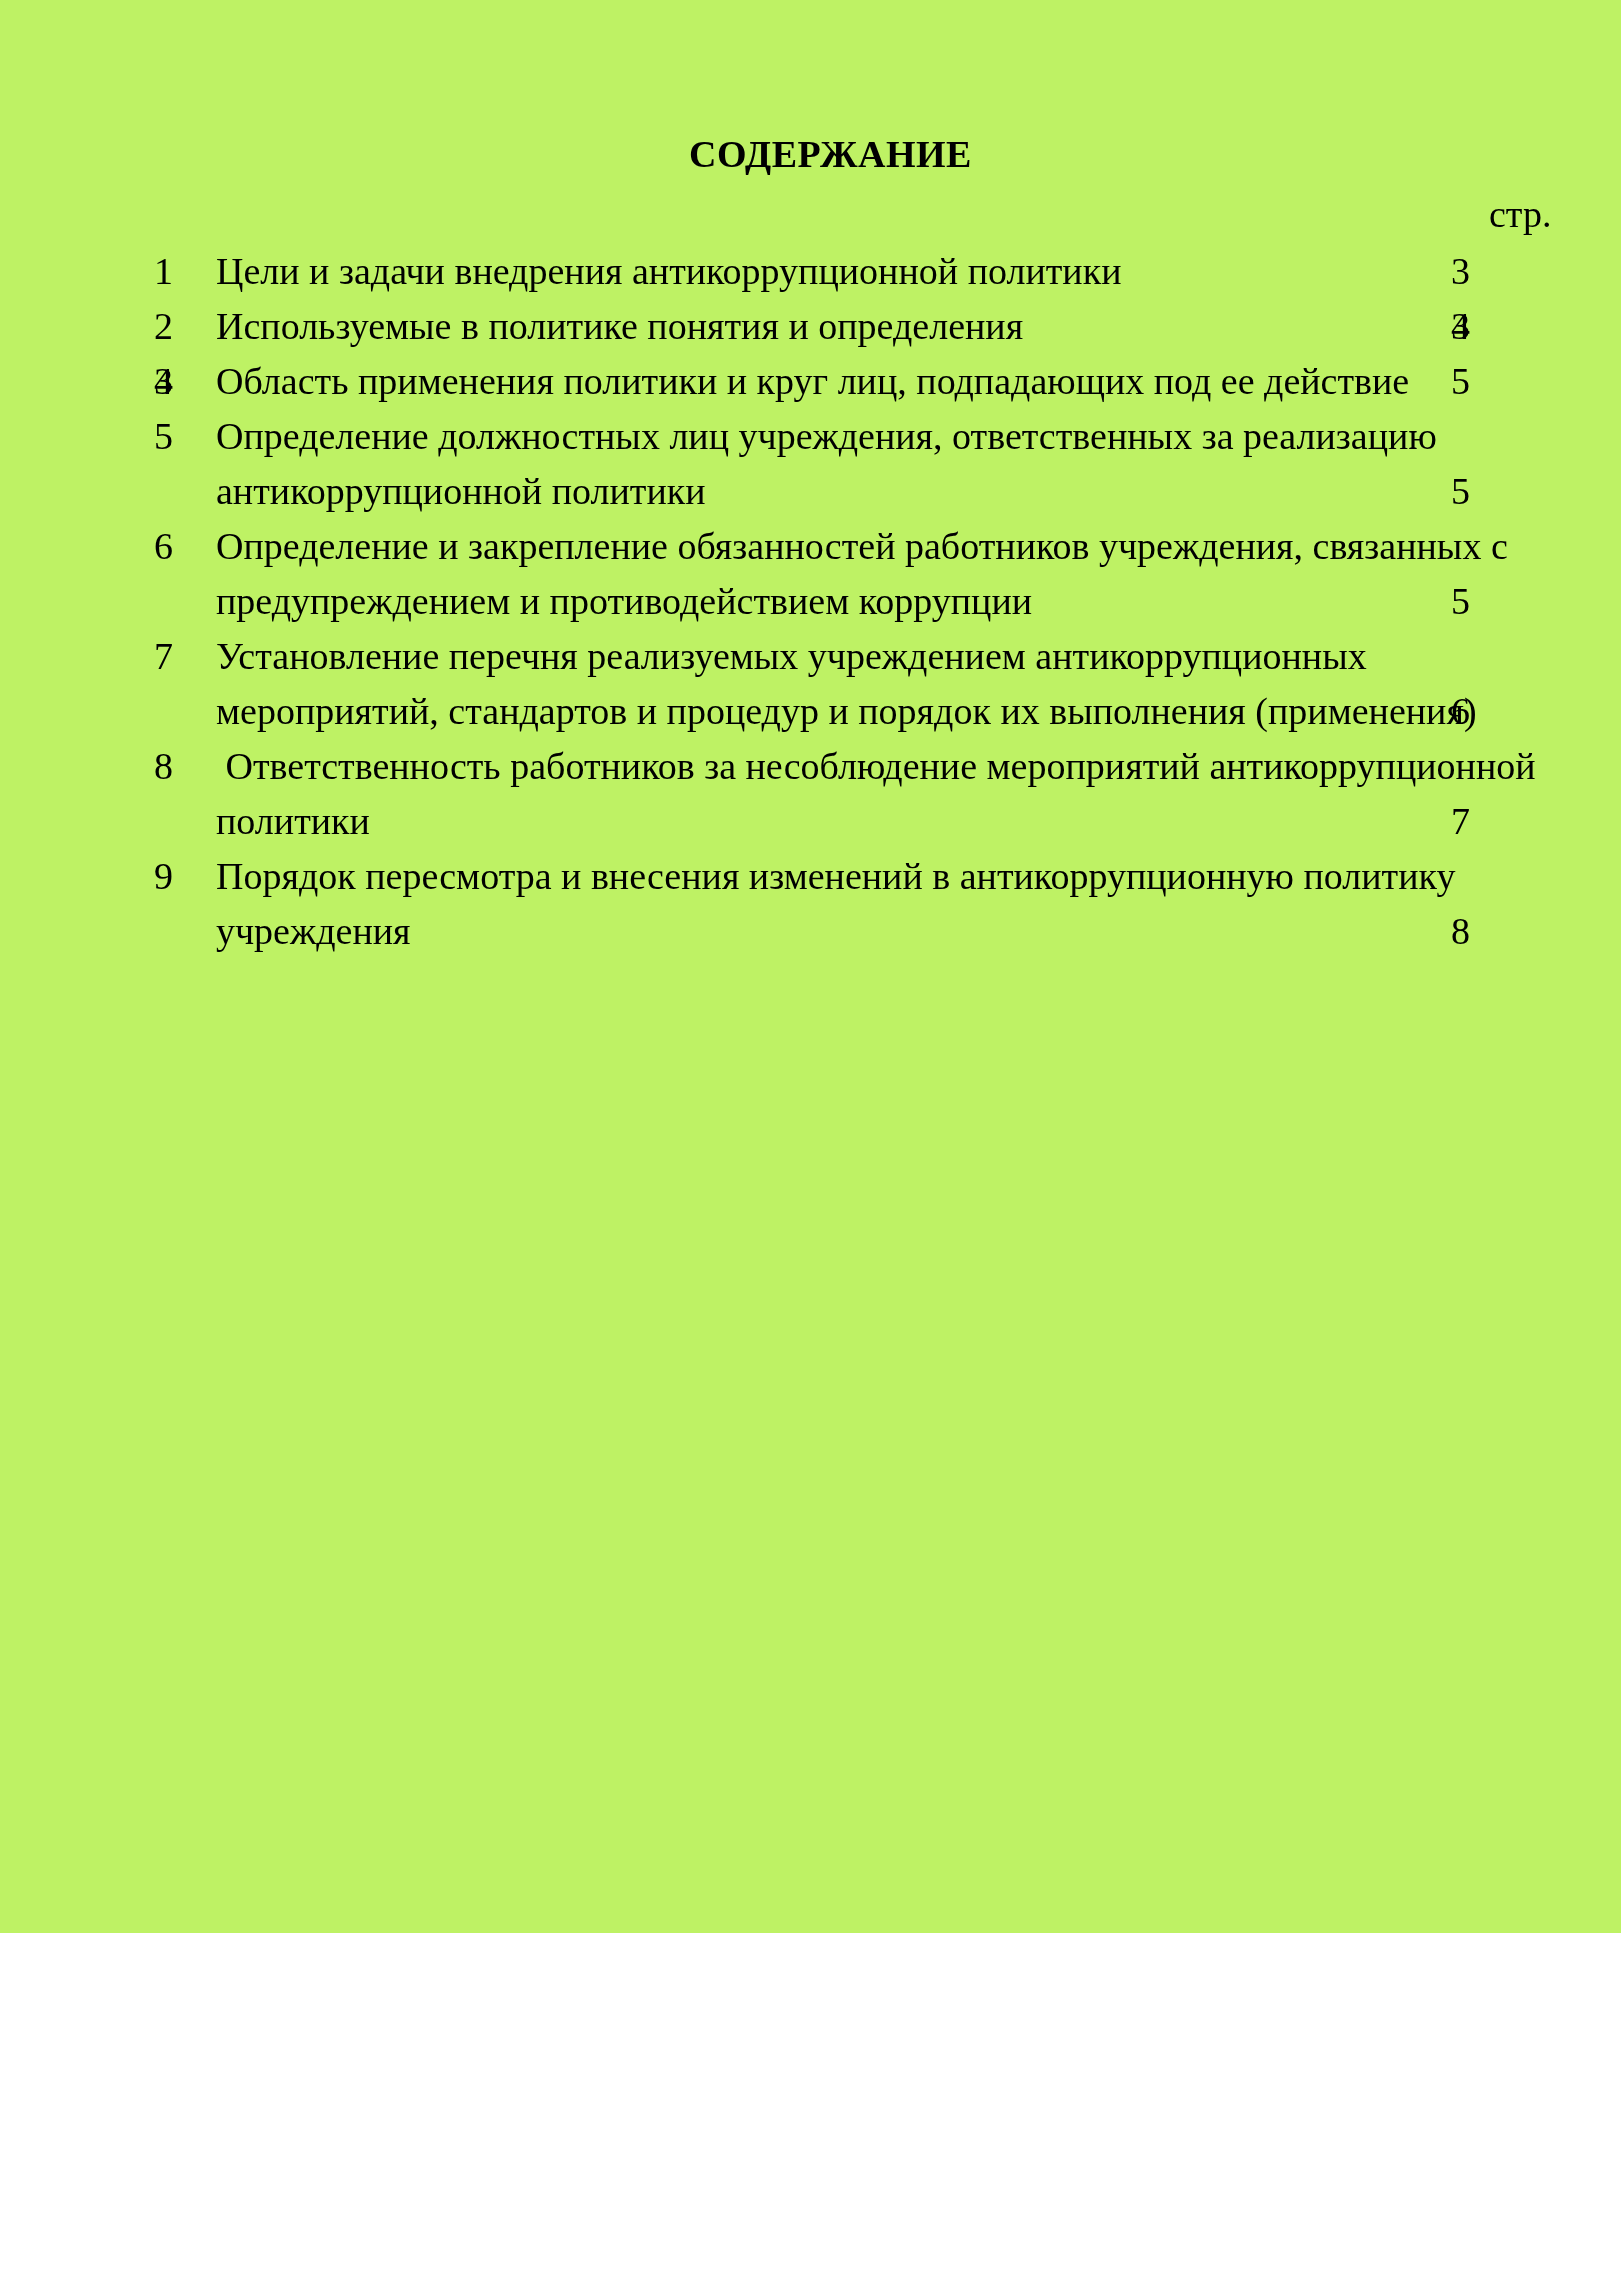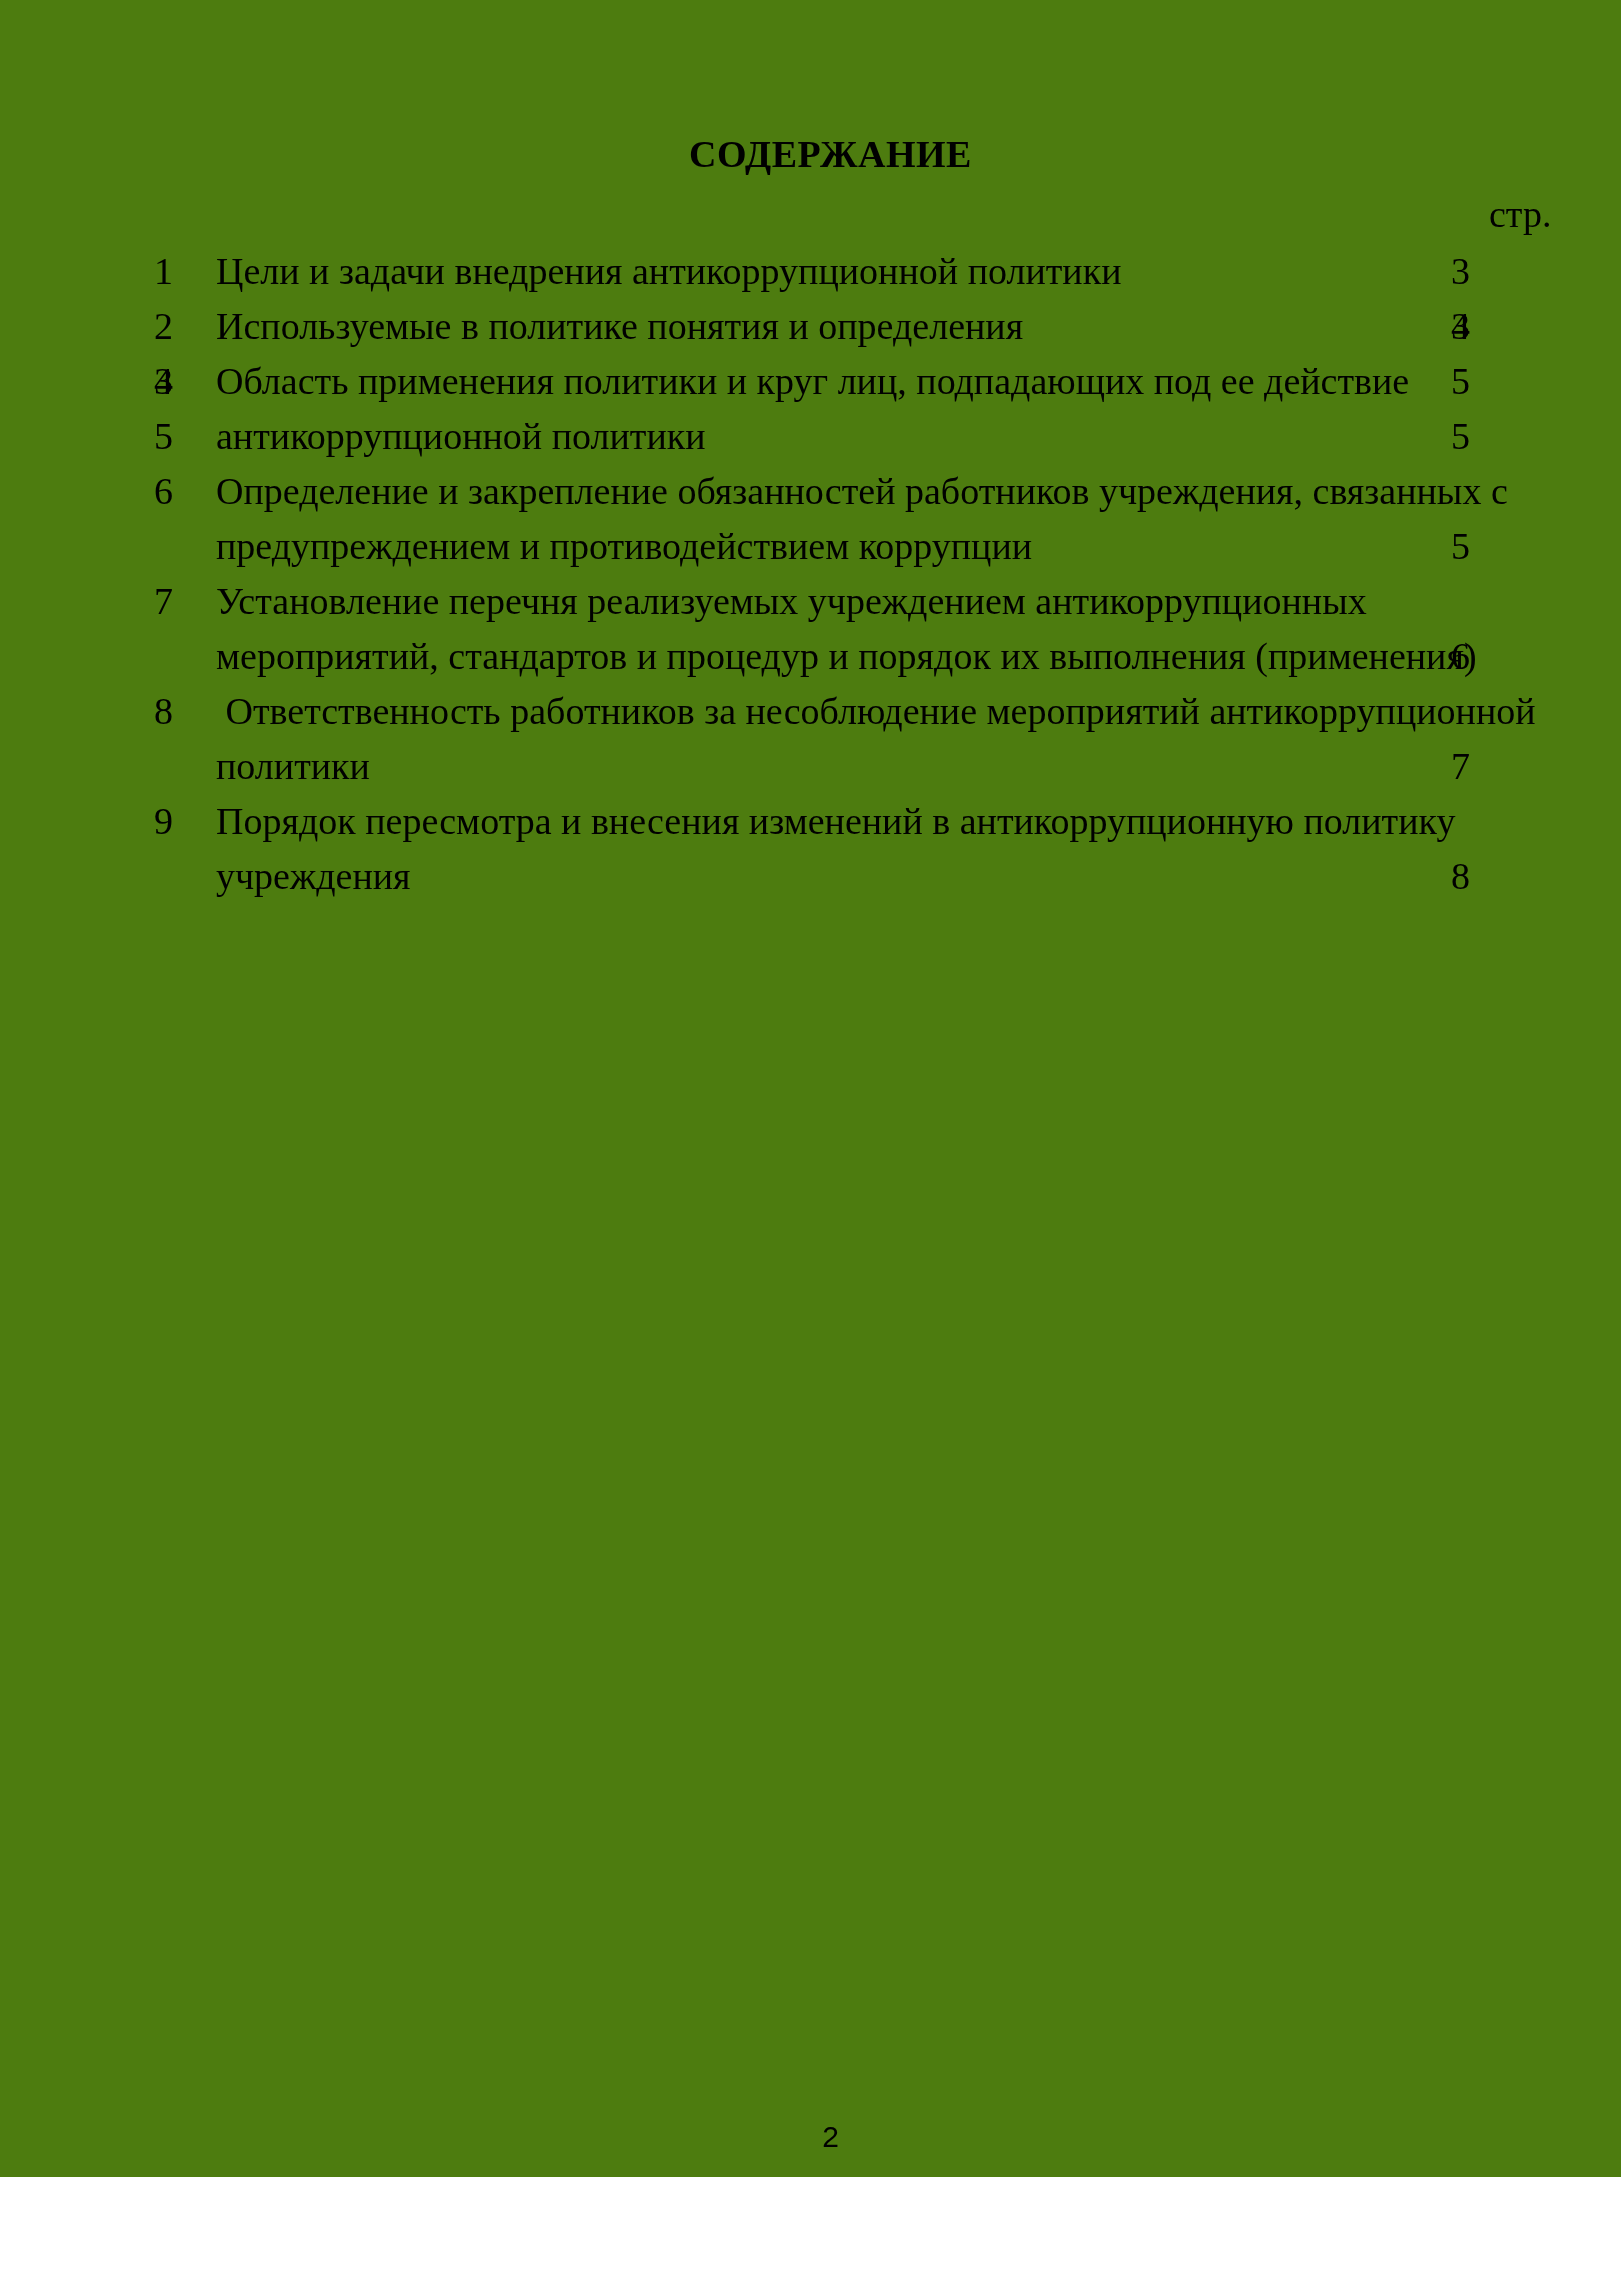--- a/index.html
+++ b/index.html
@@ -3,22 +3,22 @@
 <meta charset="utf-8">
 <style>
   html, body {
     margin: 0;
     padding: 0;
     background: #ffffff;
   }
   .page {
     position: relative;
     width: 1621px;
-    height: 2177px;
-    background: #4d7c0f;
+    height: 1933px;
+    background: #bef264;
     color: #000000;
     font-family: "Liberation Serif", "DejaVu Serif", serif;
     font-size: 38px;
     overflow: hidden;
   }
   .doc-title {
     position: absolute;
     top: 130px;
     left: 154px;
     width: 1353px;
@@ -109,20 +109,21 @@
       <div class="toc-item">
         <span class="toc-item-num">4</span>
         <div class="toc-item-text">
           <div class="toc-line">Область применения политики и круг лиц, подпадающих под ее действие</div>
         </div>
         <span class="toc-item-page">5</span>
       </div>
       <div class="toc-item">
         <span class="toc-item-num">5</span>
         <div class="toc-item-text">
+          <div class="toc-line">Определение должностных лиц учреждения, ответственных за реализацию</div>
           <div class="toc-line">антикоррупционной политики</div>
         </div>
         <span class="toc-item-page">5</span>
       </div>
       <div class="toc-item">
         <span class="toc-item-num">6</span>
         <div class="toc-item-text">
           <div class="toc-line">Определение и закрепление обязанностей работников учреждения, связанных с</div>
           <div class="toc-line">предупреждением и противодействием коррупции</div>
         </div>

